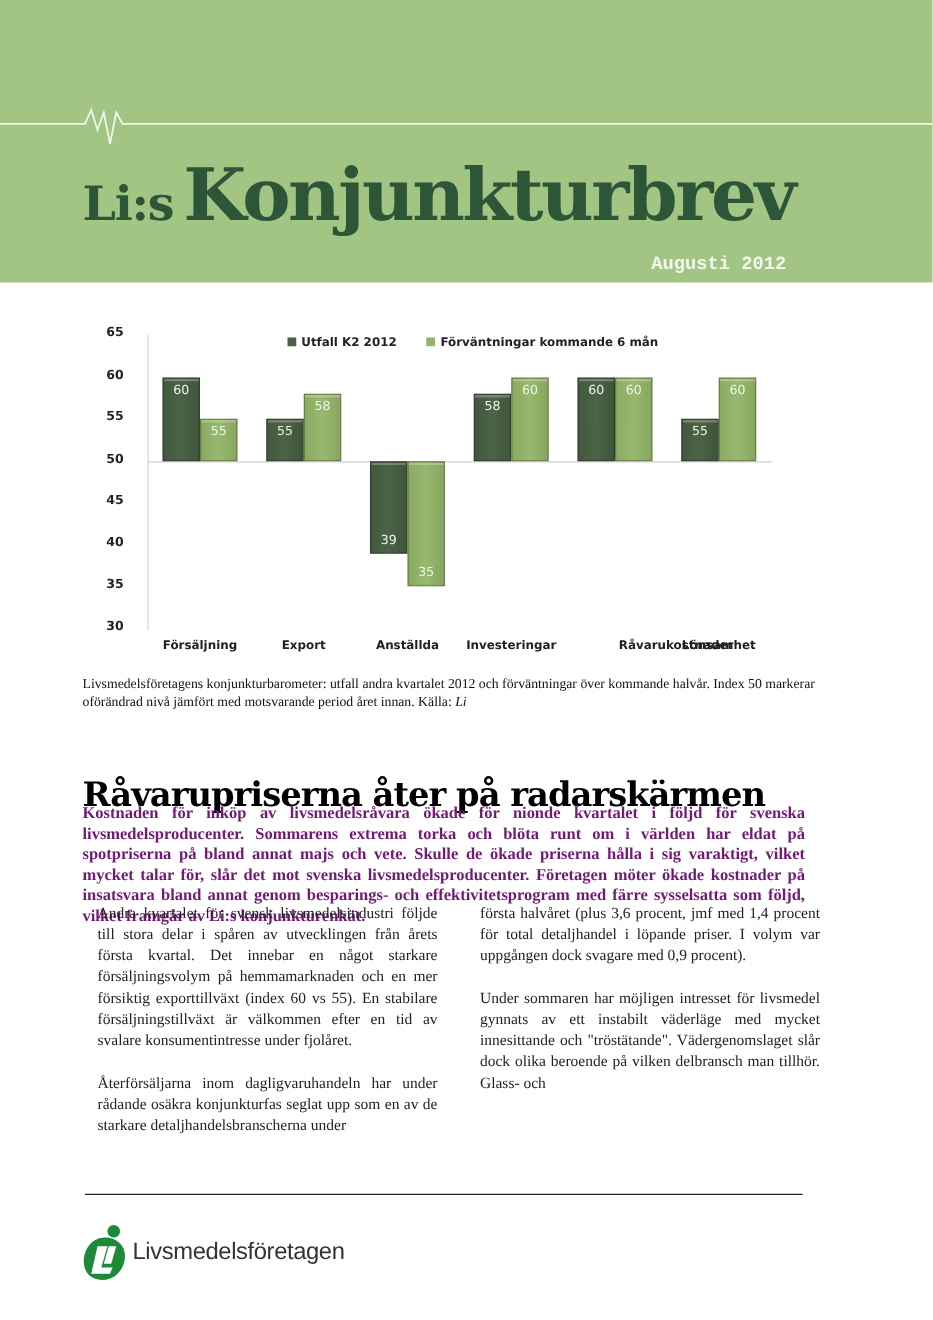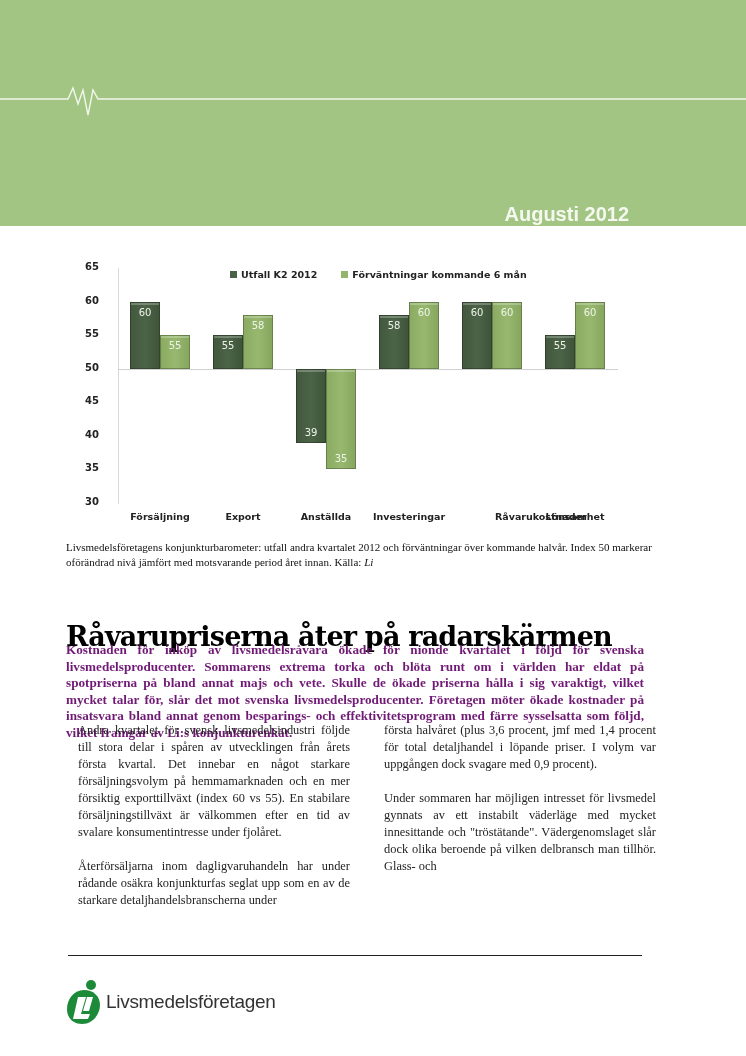--- a/index.html
+++ b/index.html
@@ -2,21 +2,21 @@
 <html><head>
 <meta charset="utf-8">
 <style>
   * { margin:0; padding:0; box-sizing:border-box; }
   body { width:746px; height:1056px; background:#fff; position:relative; overflow:hidden; font-family:"DejaVu Serif", serif; color:#1a1a1a; }
   .banner { position:absolute; left:0; top:0; width:746px; height:226px; background:#a2c584; }
   .pulse { position:absolute; left:0; top:80px; }
   .title { position:absolute; left:66px; top:122px; color:#2d5638; font-family:"DejaVu Serif", serif; font-weight:bold; white-space:nowrap; }
   .title .lis { font-size:38px; letter-spacing:-1px; }
   .title .konj { font-size:58px; letter-spacing:-2px; margin-left:8px; }
-  .date { position:absolute; right:117px; top:203px; color:#f4f8ef; font-weight:bold; font-size:20px; font-family:Liberation Sans, sans-serif; }
+  .date { position:absolute; right:117px; top:203px; color:#f4f8ef; font-weight:bold; font-size:15px; font-family:Liberation Mono, monospace; }
 
   .chart { position:absolute; left:0; top:0; width:636px; height:540px; }
   .ytick { position:absolute; left:76px; width:32px; text-align:center; font-family:"DejaVu Sans", sans-serif; font-weight:bold; font-size:10px; color:#222; }
   .yaxis { position:absolute; left:118px; top:268px; width:1px; height:236px; background:#d8d8d8; }
   .baseline { position:absolute; left:118px; top:369px; width:500px; height:1px; background:#d0d0d0; }
   .bar { position:absolute; width:30px; border:1px solid rgba(0,0,0,0.25); box-shadow: inset 0 2px 0 rgba(255,255,255,0.25); }
   .bar.dark { background:linear-gradient(90deg,#43593f,#4b6346 50%,#3f553b); }
   .bar.light { background:linear-gradient(90deg,#8bab63,#97b86e 50%,#87a760); }
   .bar .val { position:absolute; left:0; width:100%; text-align:center; font-family:"DejaVu Sans", sans-serif; font-size:10px; color:#eef3ea; }
   .xcat { position:absolute; top:511px; width:90px; margin-left:-45px; text-align:center; font-family:"DejaVu Sans", sans-serif; font-weight:bold; font-size:9.5px; color:#222; white-space:nowrap; }
@@ -34,20 +34,23 @@
   .logo { position:absolute; left:65px; top:978px; display:flex; align-items:center; }
   .logo .name { font-family:"Liberation Sans", sans-serif; font-size:19px; color:#333; margin-left:3px; letter-spacing:-0.3px; }
 </style>
 </head>
 <body>
 
 <div class="banner">
   <svg class="pulse" width="746" height="40" viewBox="0 0 746 40">
     <polyline points="0,19 68,19 73,8 78,24 83,10 88,35 93,10 98,19 746,19" fill="none" stroke="#f2f7ec" stroke-width="1.4"></polyline>
   </svg>
+  <div class="title">
+    <span class="lis">Li:s</span><span class="konj">Konjunkturbrev</span>
+  </div>
   <div class="date">Augusti 2012</div>
 </div>
 
 <div class="chart" id="chart">
   <div class="yaxis"></div>
   <div class="baseline"></div>
   <div class="legend">
     <span><span class="sw" style="background:#4a6145"></span><span>Utfall K2 2012</span></span>
     <span><span class="sw" style="background:#93b46b"></span><span>Förväntningar kommande 6 mån</span></span>
   </div>

